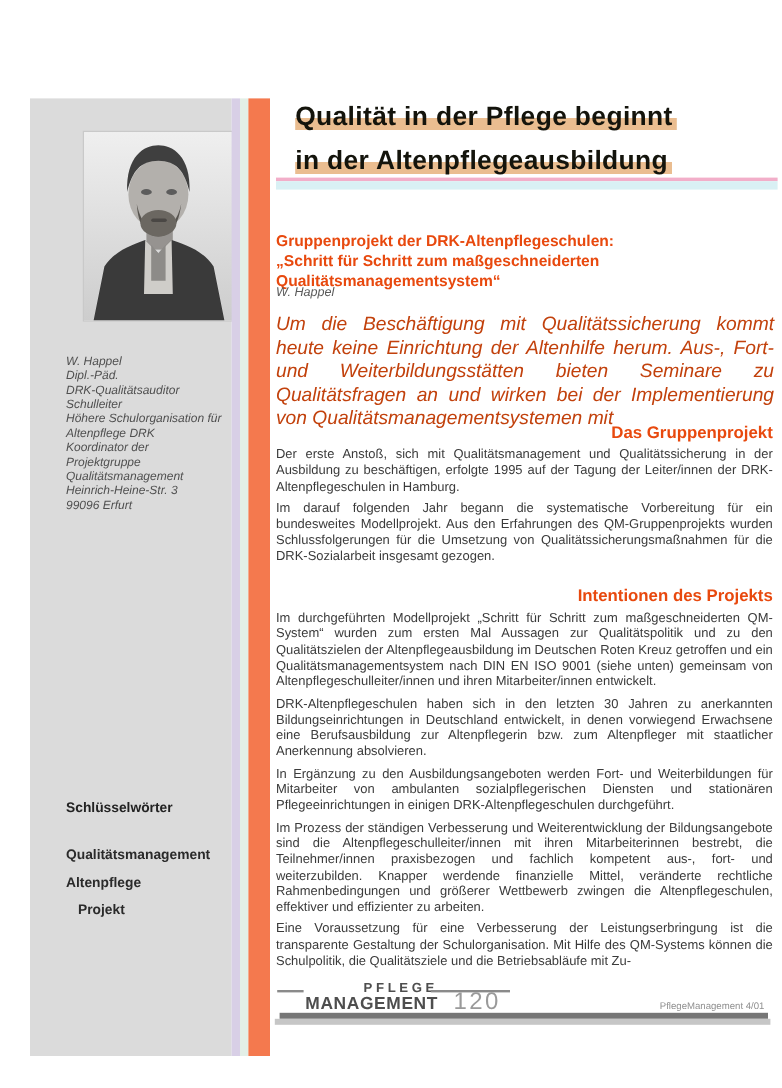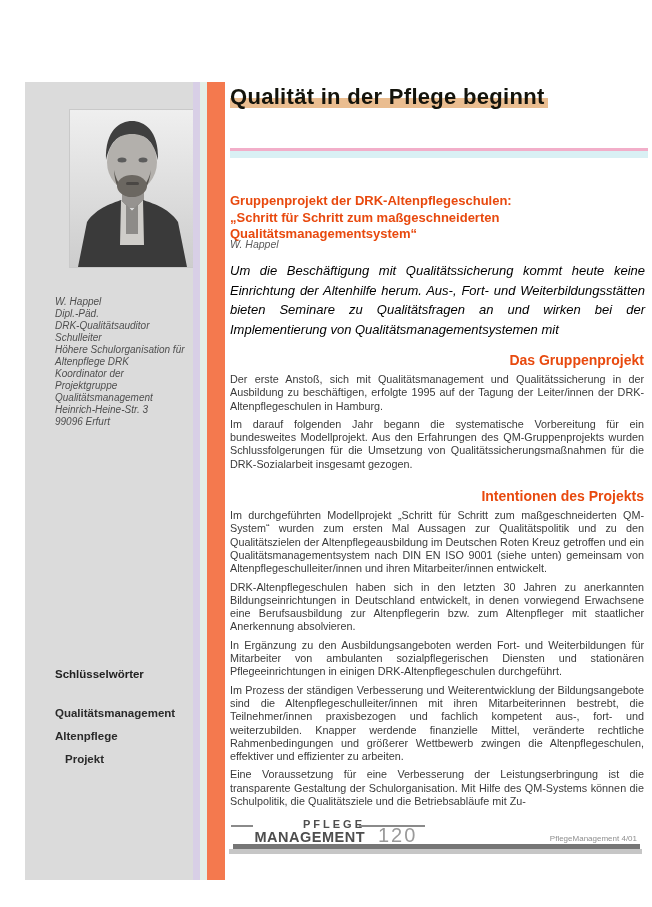--- a/index.html
+++ b/index.html
@@ -24,33 +24,33 @@
   .author-block{position:absolute;left:30px;top:214px;width:132px;color:#4f4f4f;
     font-style:italic;font-size:10px;line-height:12px;}
   
   .kw-label{position:absolute;left:30px;top:586px;font-weight:bold;font-size:11.5px;color:#222;}
   .kw{position:absolute;left:30px;font-weight:bold;font-size:11.5px;color:#2a2a2a;}
   .kw.k0{top:625px;} .kw.k1{top:648px;text-align:right;} .kw.k2{top:671px;padding-left:10px;}
 
   
   .title-line{position:absolute;left:230px;margin:0;font-size:22px;font-weight:bold;
     color:#14140c;letter-spacing:.3px;white-space:nowrap;}
-  .title-line .hl{background:linear-gradient(to bottom,rgba(0,0,0,0) 56%,#eabd90 56%,#eabd90 96%,rgba(0,0,0,0) 96%);padding:0 3px 0 0;}
+  .title-line .hl{background:linear-gradient(to bottom,rgba(0,0,0,0) 56%,#eabd90 56%,#eabd90 96%,rgba(0,0,0,0) 96%);padding:0 3px 0 0;margin-left:16px;}
   .t1{top:84px;} .t2{top:121px;}
   .band-pink{position:absolute;left:230px;top:148px;width:418px;height:3px;background:#f2aec9;}
   .band-blue{position:absolute;left:230px;top:151px;width:418px;height:7px;background:#d9f0f4;}
 
   
   .subtitle{position:absolute;left:230px;top:165px;width:418px;color:#e8490e;
     font-weight:bold;font-size:13px;line-height:16.5px;margin-top:28px;}
 
   .byline{position:absolute;left:230px;top:238px;font-style:italic;font-size:10.5px;color:#5a5a5a;}
 
   .abstract{position:absolute;left:230px;top:261px;width:415px;font-style:italic;
-    font-size:13px;line-height:19.5px;color:#000000;text-align:justify;}
+    font-size:16px;line-height:19.5px;color:#c2410c;text-align:justify;}
 
   
   .bodytext{position:absolute;left:230px;top:352px;width:414px;color:#3b3b3b;
     font-size:10.8px;line-height:13.3px;text-align:justify;}
   .bodytext h2{margin:0 0 5px 0;font-size:14px;line-height:16px;color:#e8490e;font-weight:bold;text-align:right;}
   .bodytext h2.gap{margin-top:17px;}
   .bodytext p{margin:0 0 5px 0;}
 
   
   .logo{position:absolute;left:245px;top:819px;width:120px;text-align:right;color:#4e4e4e;}
@@ -112,20 +112,23 @@
     <div class="kw k2">Projekt</div>
   </div>
 
   <div class="strip lavender"></div>
   <div class="strip mint"></div>
   <div class="strip orange"></div>
 
   <h1 class="title-line t1">
     <span class="hl">Qualität in der Pflege beginnt</span>
   </h1>
+  <h1 class="title-line t2">
+    <span class="hl">in der Altenpflegeausbildung</span>
+  </h1>
   <div class="band-pink"></div>
   <div class="band-blue"></div>
 
   <div class="subtitle">
     <div>Gruppenprojekt der DRK-Altenpflegeschulen:</div>
     <div>„Schritt für Schritt zum maßgeschneiderten</div>
     <div>Qualitätsmanagementsystem“</div>
   </div>
 
   <div class="byline">W. Happel</div>

